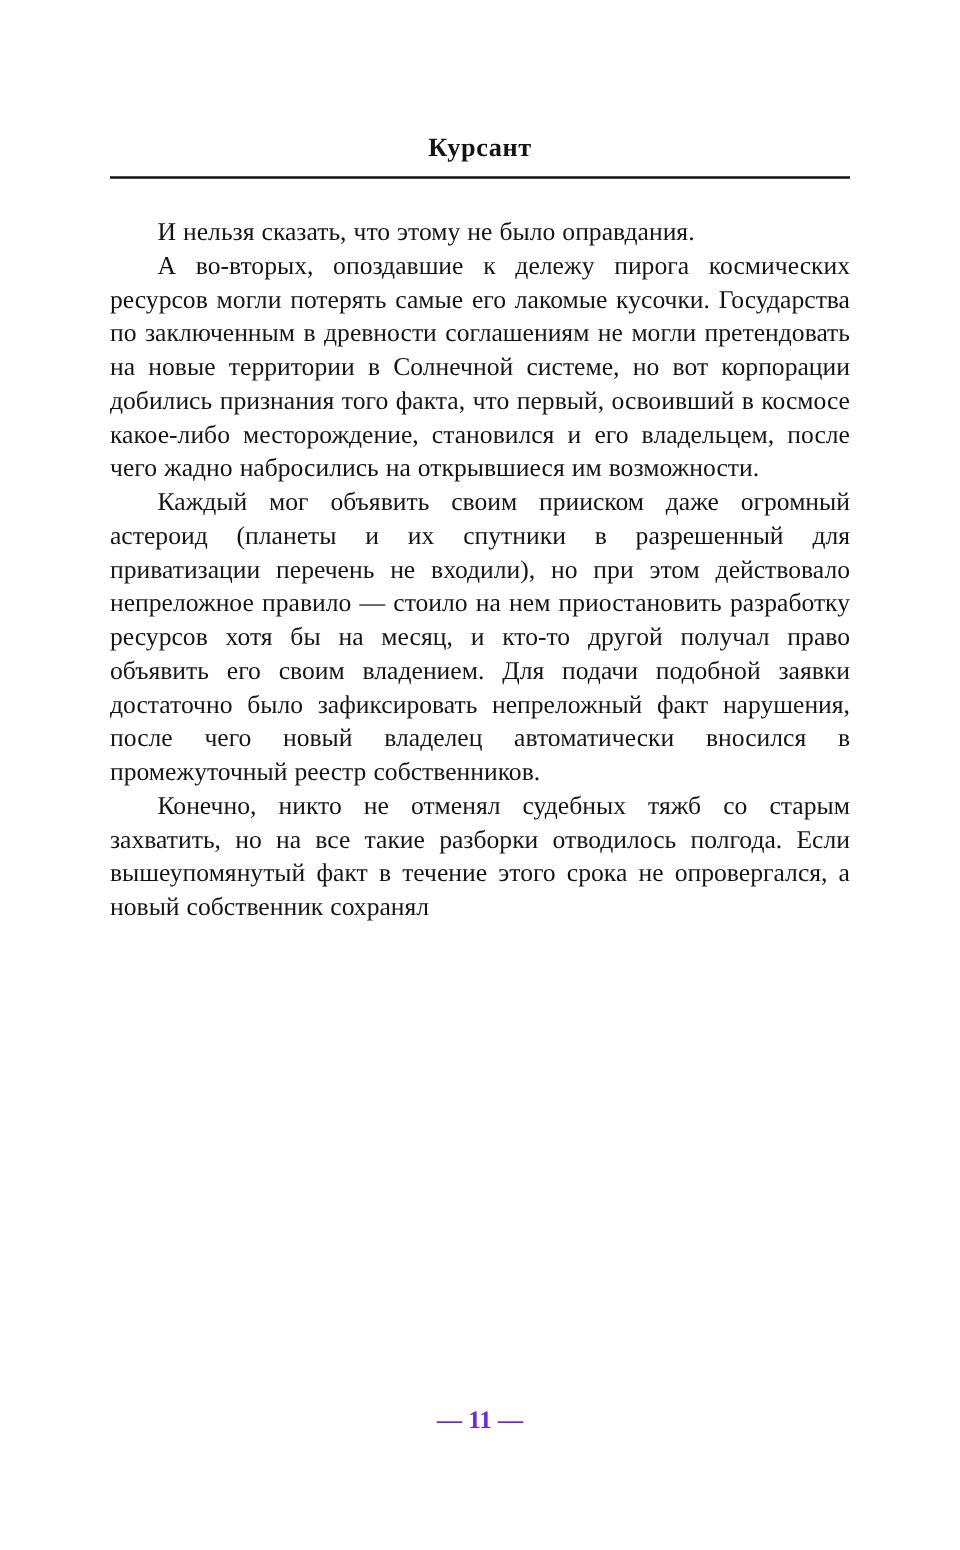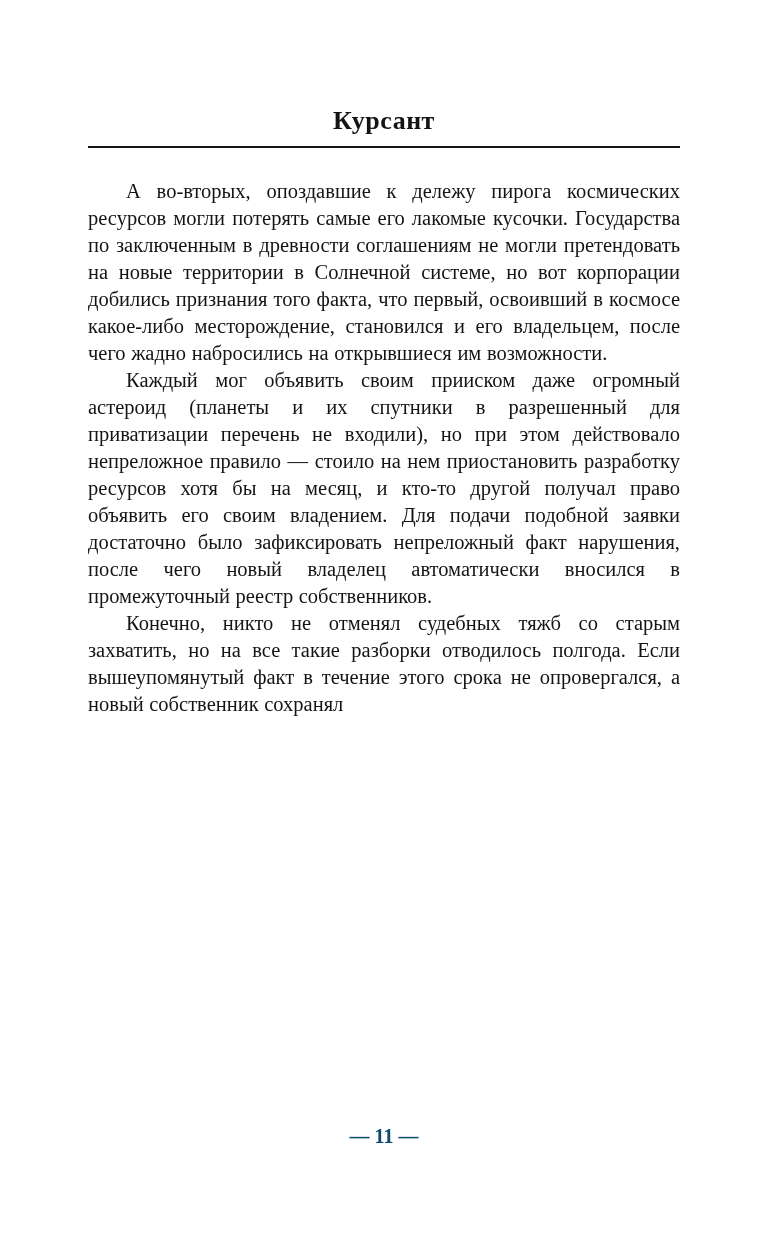--- a/index.html
+++ b/index.html
@@ -18,21 +18,21 @@
       overflow: hidden;
     }
     .running-head {
       padding-top: 106px;
       width: 592px;
       margin: 0 auto;
     }
     .running-title {
       text-align: center;
       font-weight: bold;
-      font-size: 26px;
+      font-size: 21px;
       letter-spacing: 0.5px;
       color: #141414;
     }
     .header-rule {
       margin-top: 10px;
       height: 0;
       border-top: 2px solid #141414;
     }
     .body-text {
       width: 592px;
@@ -49,34 +49,35 @@
       text-indent: 38px;
     }
     .folio {
       position: absolute;
       left: 0;
       right: 0;
       bottom: 92px;
       text-align: center;
       font-weight: bold;
       font-size: 20px;
-      color: #0c4a6e;
+      color: #6d28d9;
     }
   </style>
 </head>
 <body>
 
 <div class="page">
 
   <header class="running-head">
     <div class="running-title">Курсант</div>
     <div class="header-rule"></div>
   </header>
 
   <main class="body-text">
+    <p>И нельзя сказать, что этому не было оправдания.</p>
     <p>А во-вторых, опоздавшие к дележу пирога космических ресурсов могли потерять самые его лакомые кусочки. Государства по заключенным в древности соглашениям не могли претендовать на новые территории в Солнечной системе, но вот корпорации добились признания того факта, что первый, освоивший в космосе какое-либо месторождение, становился и его владельцем, после чего жадно набросились на открывшиеся им возможности.</p>
     <p>Каждый мог объявить своим прииском даже огромный астероид (планеты и их спутники в разрешенный для приватизации перечень не входили), но при этом действовало непреложное правило — стоило на нем приостановить разработку ресурсов хотя бы на месяц, и кто-то другой получал право объявить его своим владением. Для подачи подобной заявки достаточно было зафиксировать непреложный факт нарушения, после чего новый владелец автоматически вносился в промежуточный реестр собственников.</p>
     <p>Конечно, никто не отменял судебных тяжб со старым захватить, но на все такие разборки отводилось полгода. Если вышеупомянутый факт в течение этого срока не опровергался, а новый собственник сохранял</p>
   </main>
 
   <footer class="folio">
     <span>— 11 —</span>
   </footer>
 
 </div>

